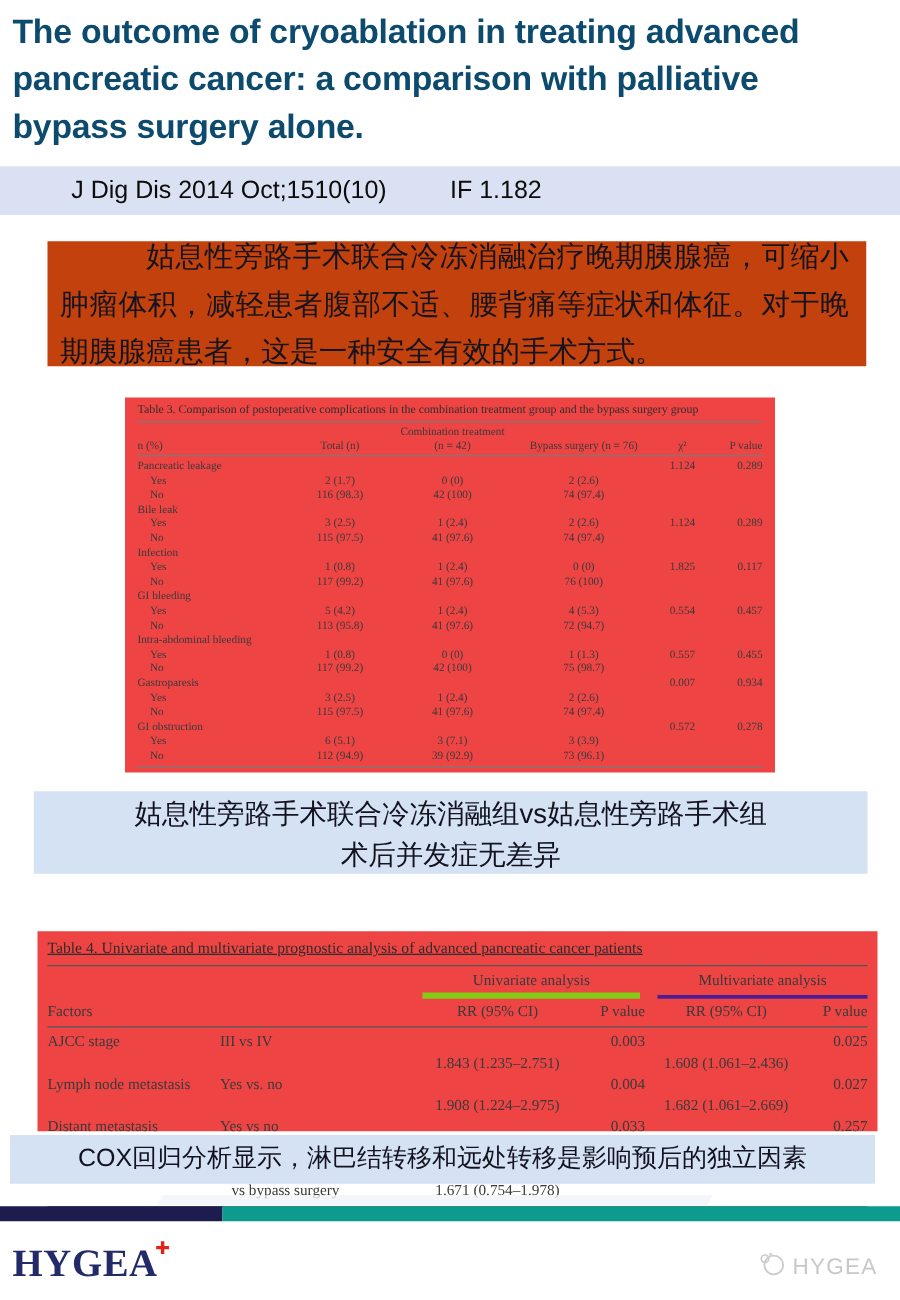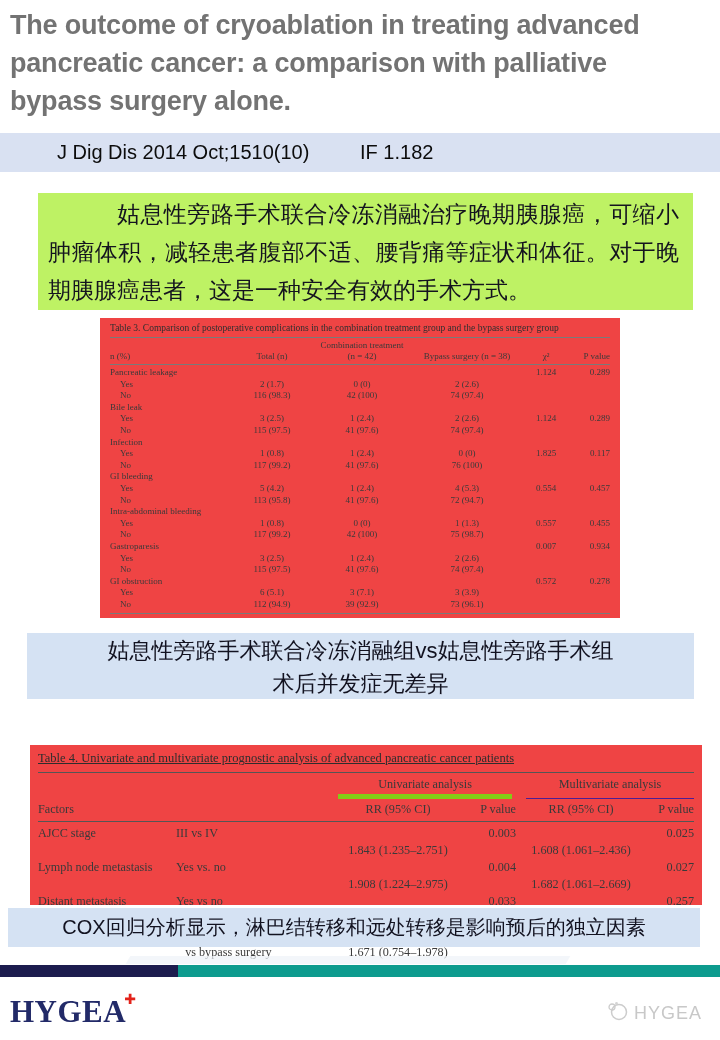--- a/index.html
+++ b/index.html
@@ -1,30 +1,30 @@
 <!DOCTYPE html>
 <html><head>
 <meta charset="utf-8">
 <style>
   html,body{margin:0;padding:0;background:#ffffff;}
   .slide{position:relative;width:720px;height:1040px;background:#ffffff;overflow:hidden;
          font-family:"Liberation Sans",sans-serif;color:#000;}
 
   
   .title{position:absolute;left:10px;top:6px;width:690px;
-         font-size:27px;font-weight:bold;line-height:38px;color:#737373;letter-spacing:-0.2px;}
+         font-size:27px;font-weight:bold;line-height:38px;color:#0c4a6e;letter-spacing:-0.2px;}
 
   
   .cite-bar{position:absolute;left:0;top:133px;width:685px;height:39px;background:#d9e1f2;
             display:flex;align-items:center;font-size:20px;color:#0c0c0c;padding-left:47px;}
   .cite-text{margin-left:10px;}
   .cite-if{position:absolute;left:360px;}
 
   
-  .summary-box{position:absolute;left:38px;top:193px;width:655px;height:117px;background:#bef264;
+  .summary-box{position:absolute;left:38px;top:193px;width:655px;height:100px;background:#c2410c;
                display:flex;align-items:center;justify-content:center;}
   .summary-text{margin:0 14px 0 10px;font-size:23px;line-height:38px;color:#14141f;
                 text-indent:3em;text-align:justify;}
 
   
   .scan{font-family:"Liberation Serif","DejaVu Serif",serif;color:#3a3a3a;background:#ef4444;}
 
   
   .t3{position:absolute;left:100px;top:318px;width:520px;height:300px;padding:0 10px;box-sizing:border-box;}
   .t3-title{font-size:9.5px;padding-top:5px;padding-bottom:4px;color:#2f2f2f;}
@@ -48,21 +48,21 @@
   .banner3{position:absolute;left:8px;top:908px;width:692px;height:39px;background:#d5e2f3;
            text-align:center;color:#121220;font-size:20px;line-height:39px;}
 
   
   .t4{position:absolute;left:30px;top:745px;width:672px;height:160px;padding:0 8px;box-sizing:border-box;}
   .t4-title{font-size:12.5px;padding-top:6px;padding-bottom:6px;color:#2d2d2d;text-decoration:underline;}
   .t4-rule{border-bottom:1.4px solid #555;}
   .t4-ghead,.t4-chead,.t4-row{display:grid;grid-template-columns:138px 158px 128px 54px 130px 48px;}
   .t4-ghead{padding-top:4px;font-size:12.2px;}
   .t4-ghead .g1{grid-column:3/5;text-align:center;border-bottom:5px solid #84cc16;padding-bottom:2px;margin:0 4px;}
-  .t4-ghead .g2{grid-column:5/7;text-align:center;border-bottom:1px solid #4c1d95;padding-bottom:2px;margin-left:10px;}
+  .t4-ghead .g2{grid-column:5/7;text-align:center;border-bottom:3px solid #4c1d95;padding-bottom:2px;margin-left:10px;}
   .t4-chead{font-size:12.2px;padding:3px 0 4px 0;align-items:end;}
   .t4-chead .f{text-align:left;}
   .t4-chead .rr{text-align:center;}
   .t4-chead .pv{text-align:right;}
   .t4-body{padding:3px 0 4px 0;}
   .t4-row{font-size:12.2px;line-height:17px;}
   .t4-row .f{text-align:left;}
   .t4-row .cmp{text-align:left;white-space:pre-wrap;}
   .t4-row .rr{text-align:center;margin-top:17px;}
   .t4-row .pv{text-align:right;}
@@ -96,21 +96,21 @@
   </div>
 
   <div class="t3 scan">
     <div class="t3-title">Table 3.  Comparison of postoperative complications in the combination treatment group and the bypass surgery group</div>
     <div class="t3-rule"></div>
     <div class="t3-head">
       <span class="h0">n (%)</span>
       <span class="h1">Total (n)</span>
       <span class="h2">Combination treatment
 (n = 42)</span>
-      <span class="h3">Bypass surgery (n = 38)</span>
+      <span class="h3">Bypass surgery (n = 76)</span>
       <span class="h4">χ²</span>
       <span class="h5">P value</span>
     </div>
     <div class="t3-rule"></div>
     <div class="t3-body">
         <div class="t3-row">
           <span class="c0">Pancreatic leakage</span>
           <span class="c1"></span>
           <span class="c2"></span>
           <span class="c3"></span>

